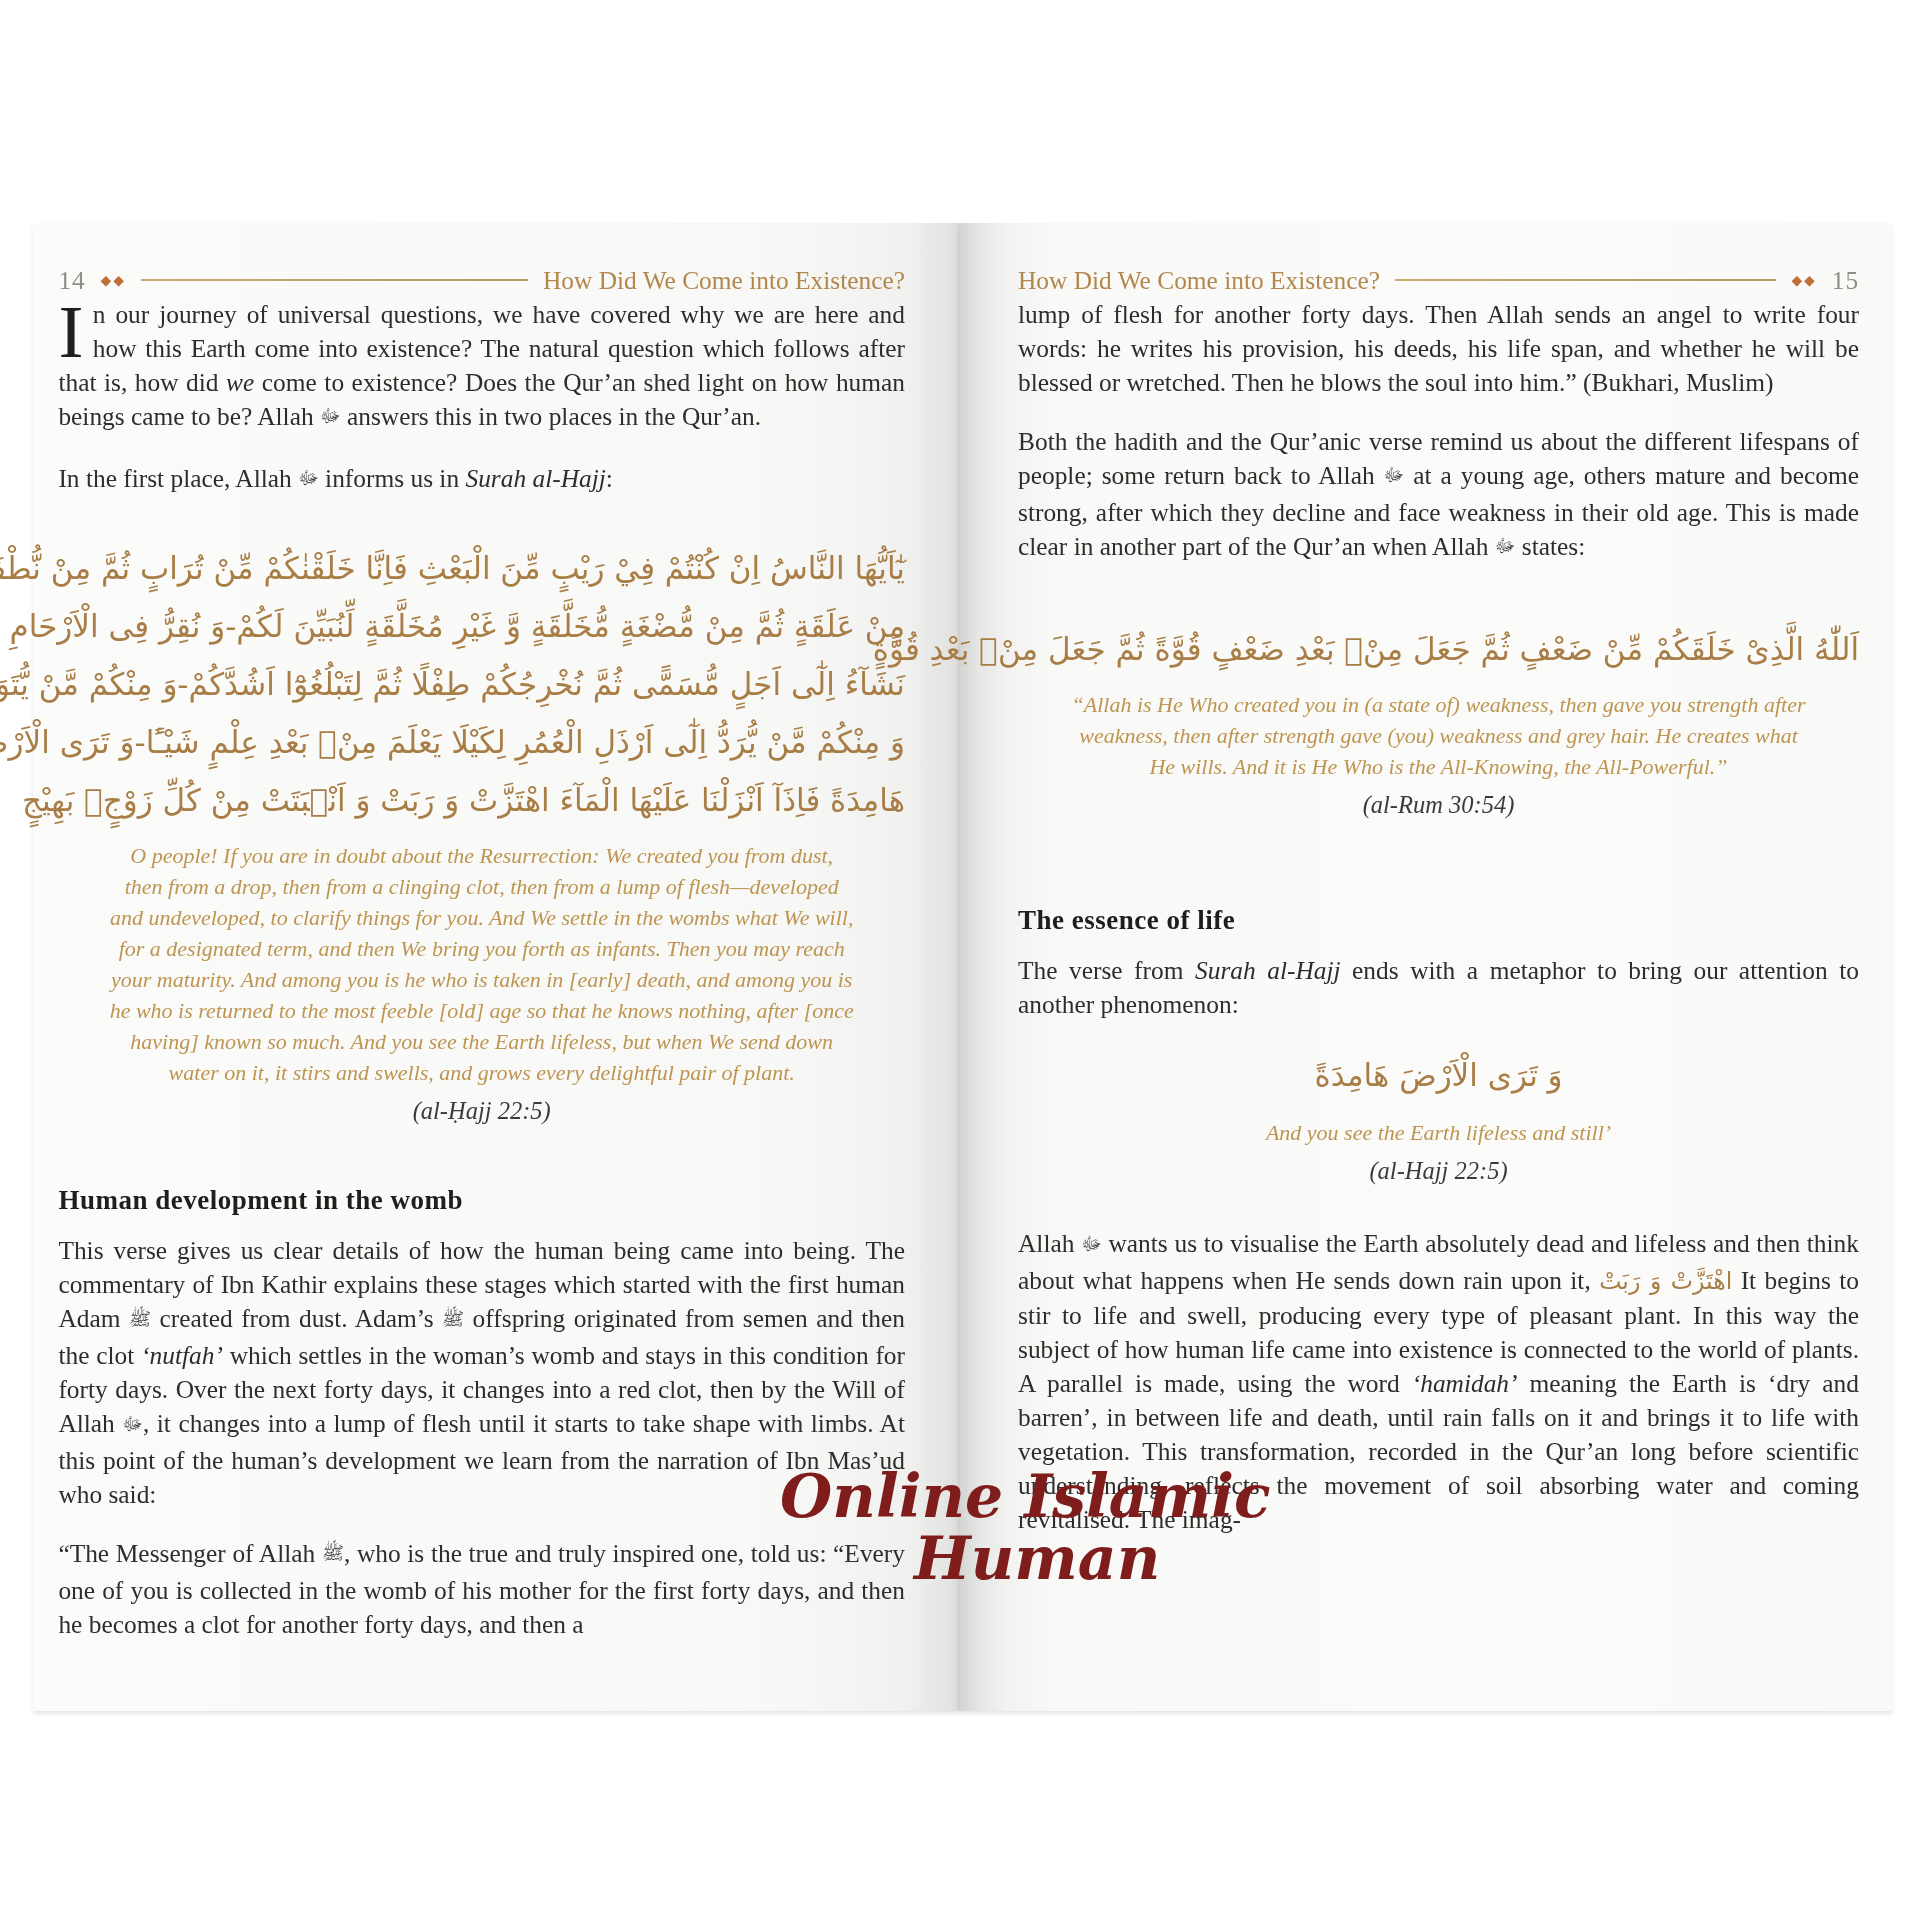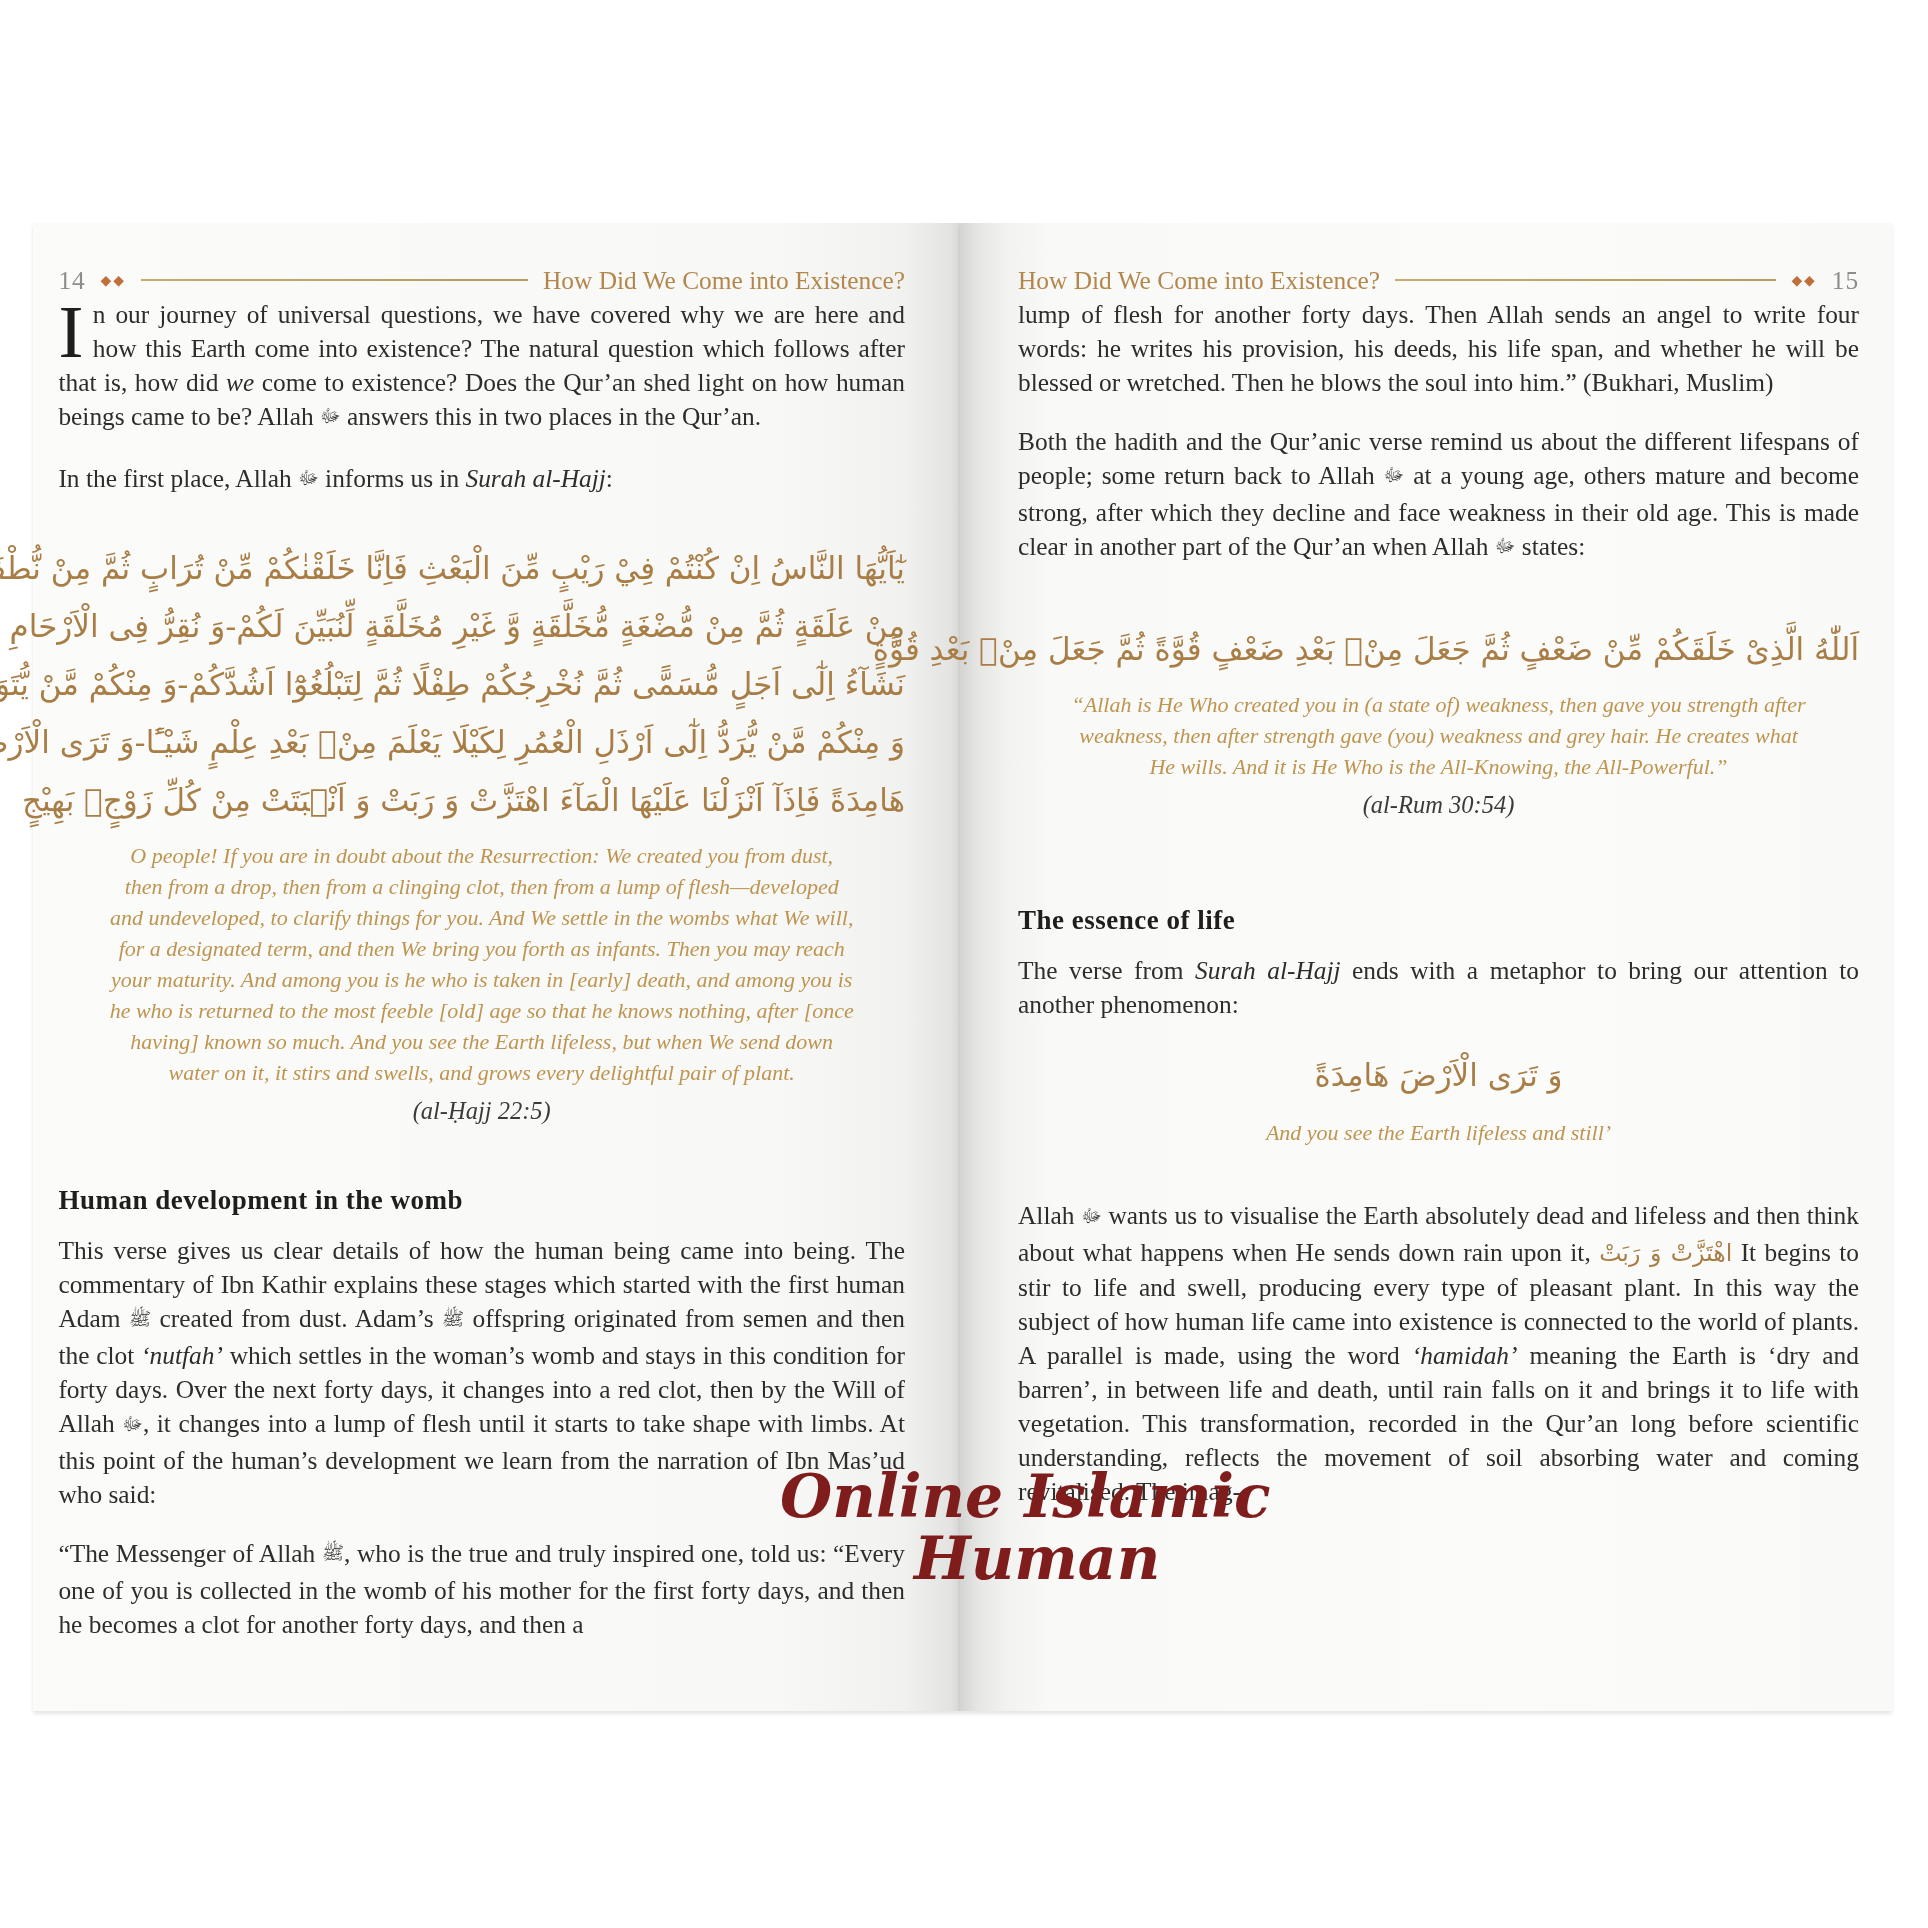--- a/index.html
+++ b/index.html
@@ -144,20 +144,21 @@
     <div class="sp-xl"></div>
     <div class="sp-md"></div>
 
     <h2 class="heading">The essence of life</h2>
 
     <p class="para"><span>The verse from </span><span class="seg-i">Surah al-Hajj</span><span> ends with a metaphor to bring our attention to another phenomenon:</span></p>
 
     <div class="arabic arabic-single">وَ تَرَى الْاَرْضَ هَامِدَةً</div>
 
     <div class="translation">And you see the Earth lifeless and still’</div>
+    <div class="citation">(al-Hajj 22:5)</div>
 
     <div class="sp-lg"></div>
 
     <p class="para"><span>Allah </span><span class="seg-hon">ﷻ</span><span> wants us to visualise the Earth absolutely dead and lifeless and then think about what happens when He sends down rain upon it, </span><span class="seg-ar">اهْتَزَّتْ وَ رَبَتْ</span><span> It begins to stir to life and swell, producing every type of pleasant plant. In this way the subject of how human life came into existence is connected to the world of plants. A parallel is made, using the word </span><span class="seg-i">‘hamidah’</span><span> meaning the Earth is ‘dry and barren’, in between life and death, until rain falls on it and brings it to life with vegetation. This transformation, recorded in the Qur’an long before scientific understanding, reflects the movement of soil absorbing water and coming revitalised. The imag-</span></p>
   </div>
 
   <div class="watermark">
     <div>Online Islamic</div>
     <div class="wm2">Human</div>
   </div>

